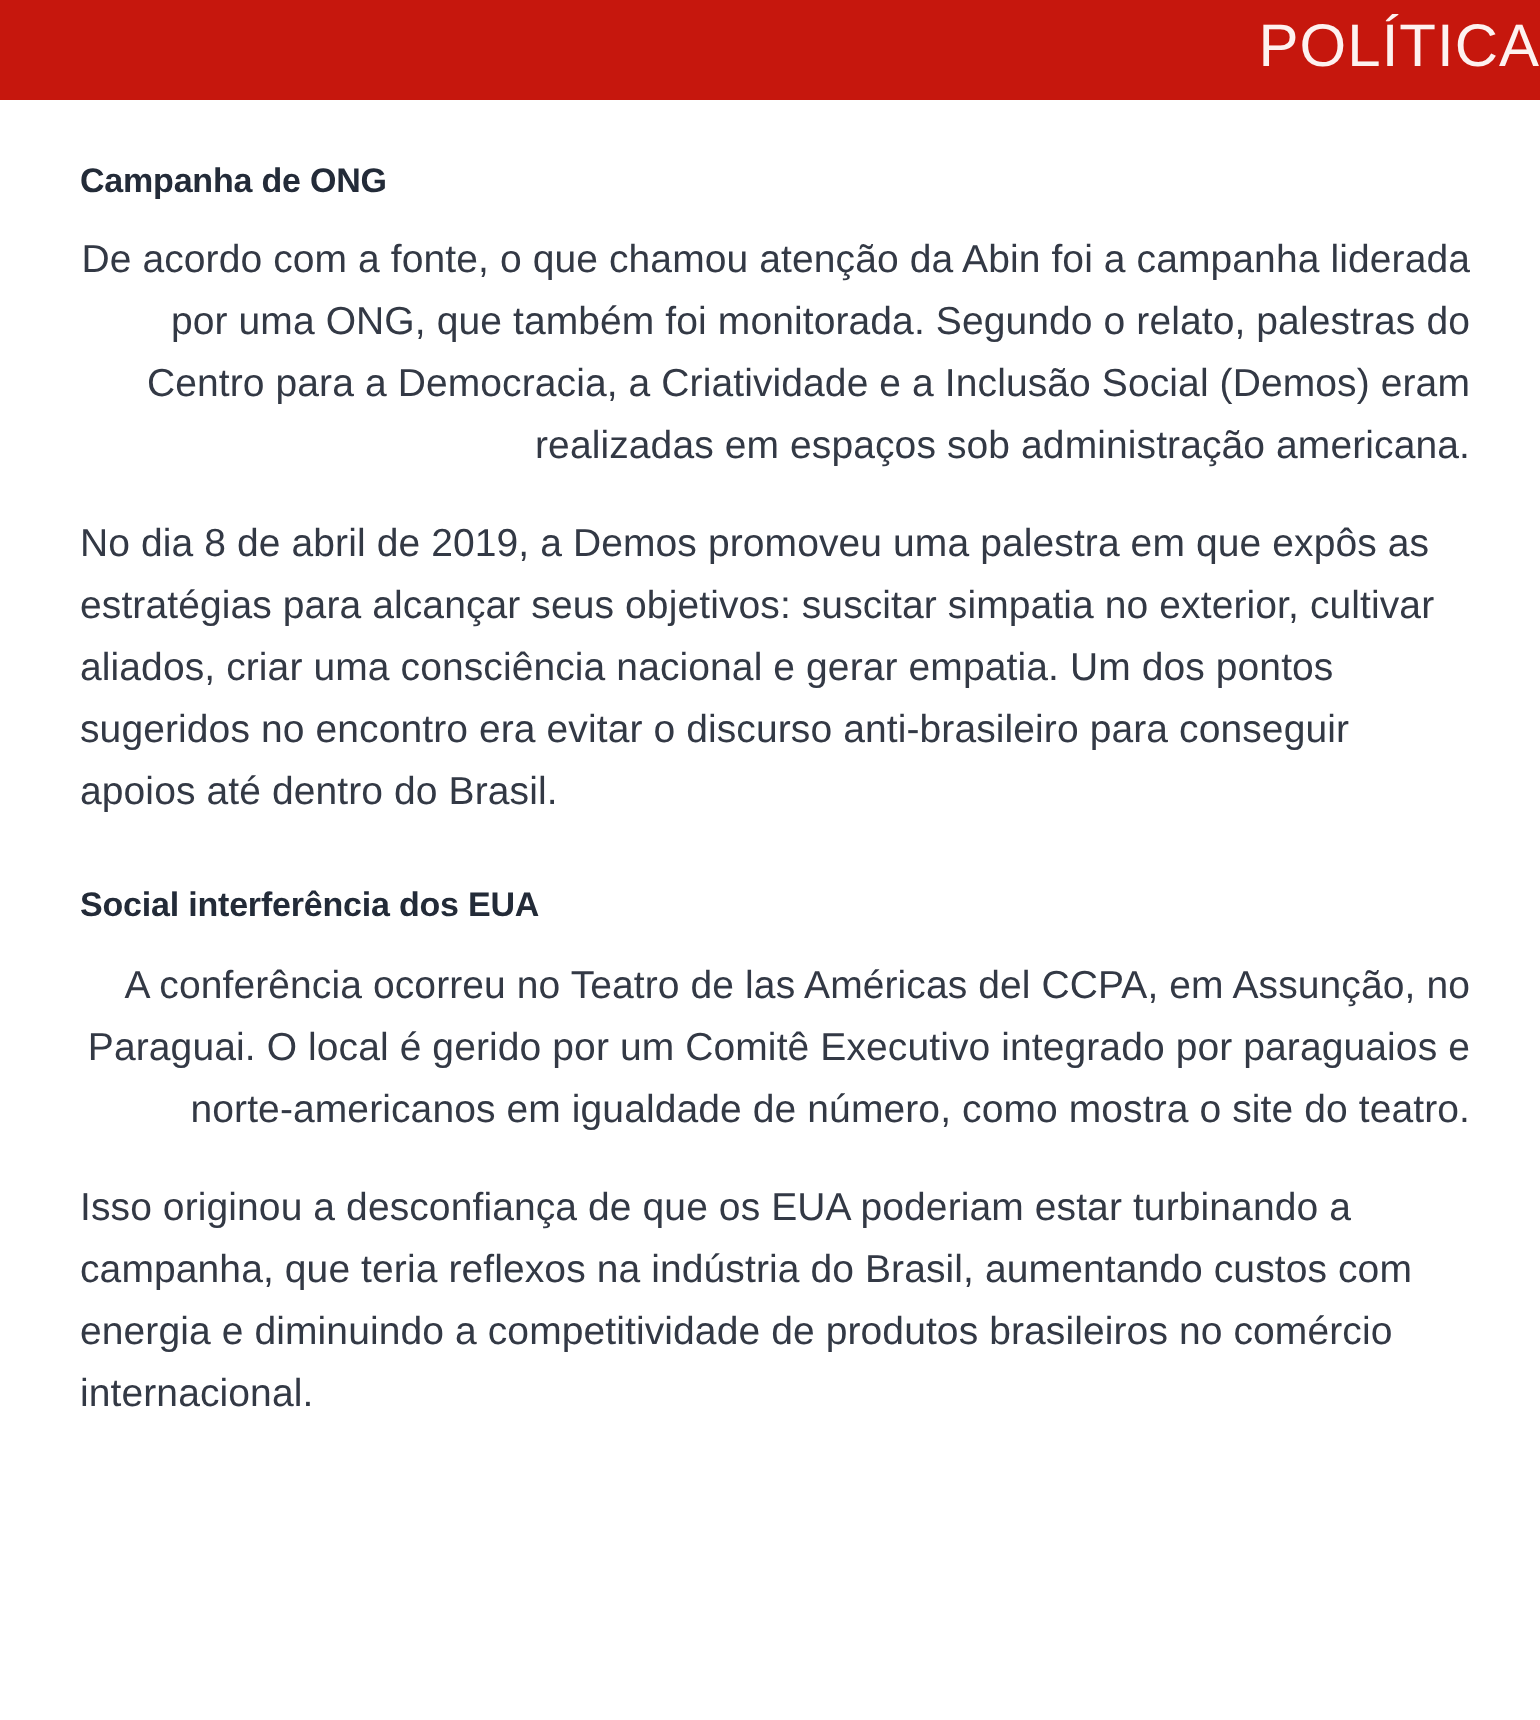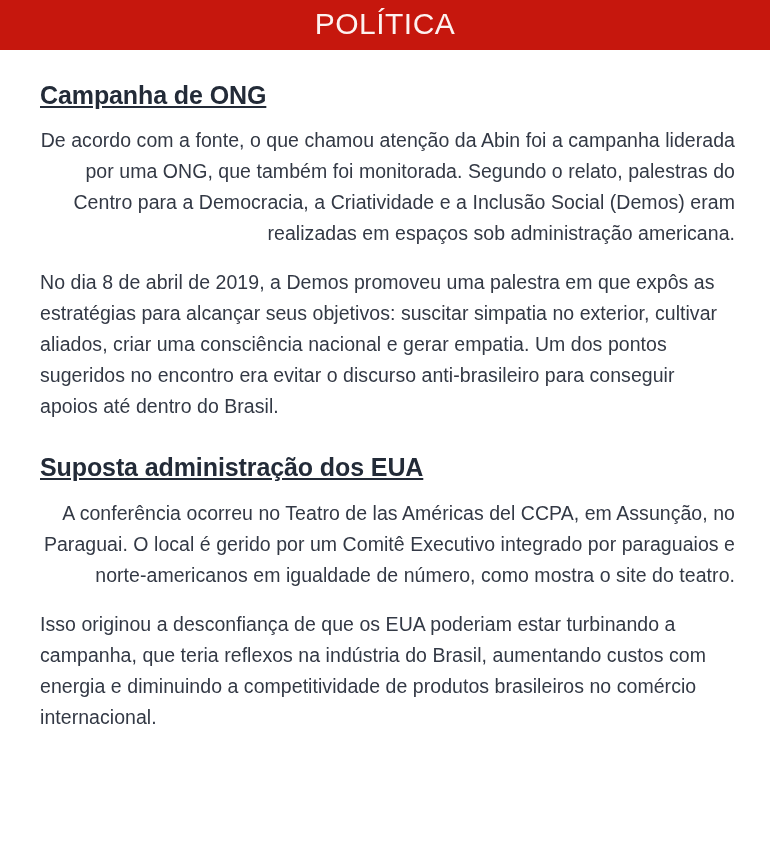--- a/index.html
+++ b/index.html
@@ -21,21 +21,21 @@
     background: #ffffff;
   }
 
   
   .section-banner {
     width: 770px;
     height: 50px;
     background: #c6170d;
     display: flex;
     align-items: center;
-    justify-content: center;
+    justify-content: flex-end;
     box-sizing: border-box;
   }
   .section-banner-title {
     color: #fdf2f0;
     font-size: 30px;
     font-weight: 400;
     letter-spacing: 0.5px;
     line-height: 1;
     font-family: "Liberation Sans", "DejaVu Sans", sans-serif;
     margin: 0;
@@ -43,27 +43,26 @@
   }
 
   
   .article-body {
     padding: 0 35px 0 40px;
     box-sizing: border-box;
     width: 770px;
   }
 
   .article-heading {
-    font-size: 25px;
+    font-size: 17px;
     font-weight: 700;
     color: #232b38;
     margin: 30px 0 0 0;
     line-height: 1.25;
     letter-spacing: -0.1px;
-    text-decoration: underline;
   }
 
   .article-paragraph {
     font-size: 19.5px;
     font-weight: 400;
     color: #333945;
     line-height: 31px;
     margin: 18px 0 0 0;
     max-width: 700px;
     letter-spacing: 0.05px;
@@ -80,18 +79,18 @@
 <div class="article">
 
   <div class="section-banner">
     <h1 class="section-banner-title">POLÍTICA</h1>
   </div>
 
   <div class="article-body">
       <h2 class="article-heading">Campanha de ONG</h2>
       <p class="article-paragraph">De acordo com a fonte, o que chamou atenção da Abin foi a campanha liderada por uma ONG, que também foi monitorada. Segundo o relato, palestras do Centro para a Democracia, a Criatividade e a Inclusão Social (Demos) eram realizadas em espaços sob administração americana.</p>
       <p class="article-paragraph">No dia 8 de abril de 2019, a Demos promoveu uma palestra em que expôs as estratégias para alcançar seus objetivos: suscitar simpatia no exterior, cultivar aliados, criar uma consciência nacional e gerar empatia. Um dos pontos sugeridos no encontro era evitar o discurso anti-brasileiro para conseguir apoios até dentro do Brasil.</p>
-      <h2 class="article-heading">Suposta administração dos EUA</h2>
+      <h2 class="article-heading">Social interferência dos EUA</h2>
       <p class="article-paragraph">A conferência ocorreu no Teatro de las Américas del CCPA, em Assunção, no Paraguai. O local é gerido por um Comitê Executivo integrado por paraguaios e norte-americanos em igualdade de número, como mostra o site do teatro.</p>
       <p class="article-paragraph">Isso originou a desconfiança de que os EUA poderiam estar turbinando a campanha, que teria reflexos na indústria do Brasil, aumentando custos com energia e diminuindo a competitividade de produtos brasileiros no comércio internacional.</p>
     </div>
 
 </div>
 
 </body></html>

